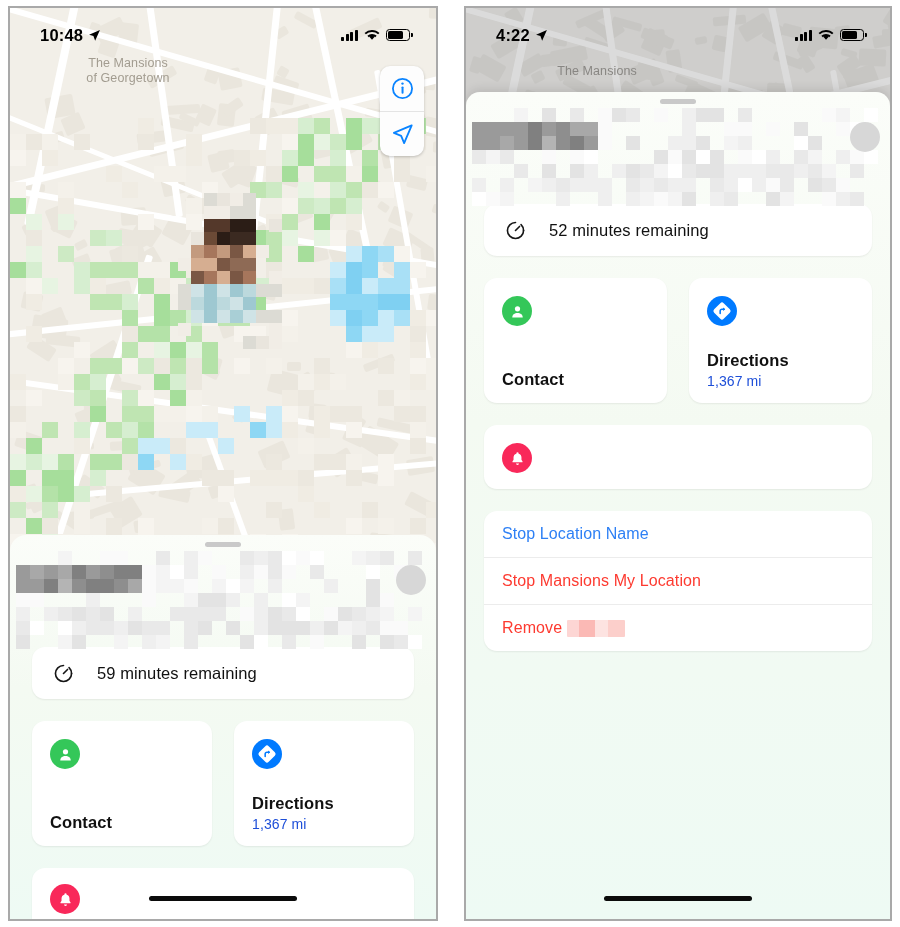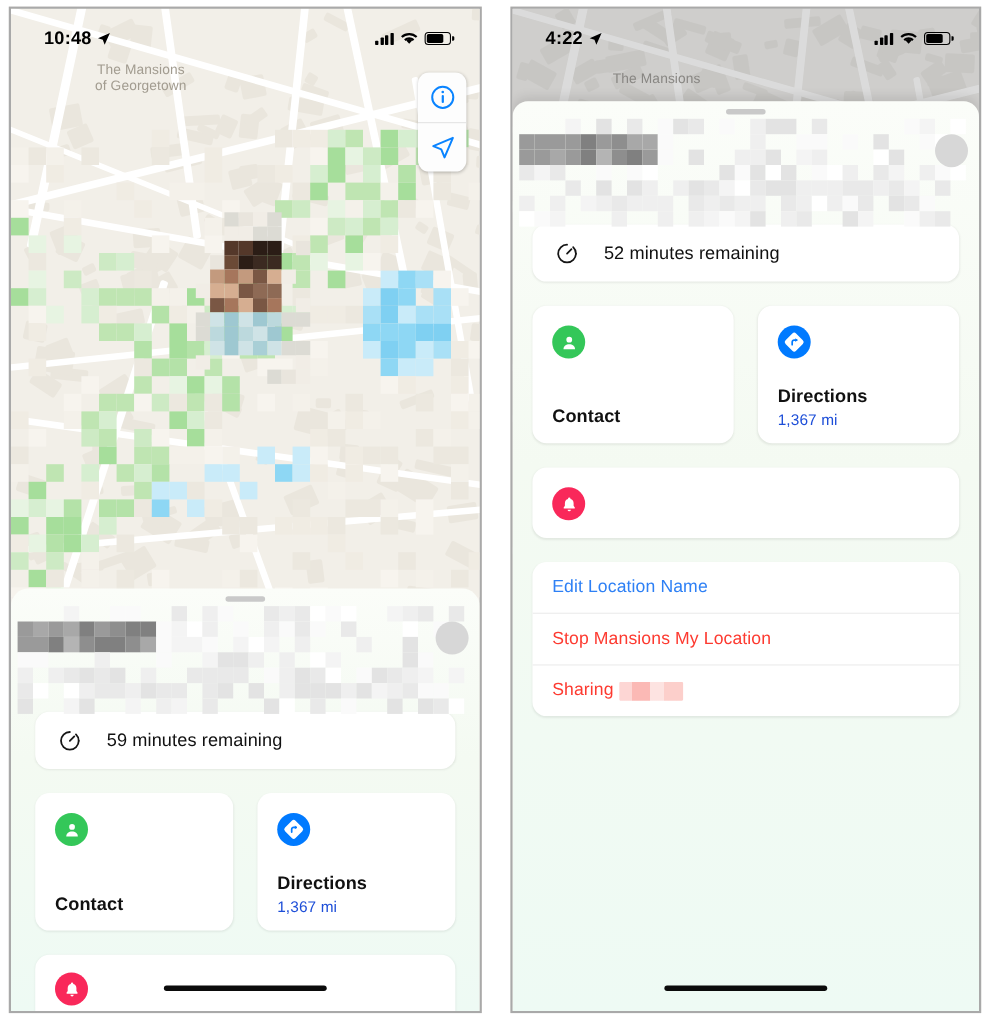--- a/index.html
+++ b/index.html
@@ -1406,27 +1406,27 @@
                 <svg width="17" height="17" viewBox="0 0 24 24">
                   <path d="M12 3.1a1.55 1.55 0 0 1 1.55 1.55v.5a5.6 5.6 0 0 1 4.05 5.37v3.4l1.5 2.2a.8.8 0 0 1-.66 1.25H5.56a.8.8 0 0 1-.66-1.25l1.5-2.2v-3.4A5.6 5.6 0 0 1 10.45 5.15v-.5A1.55 1.55 0 0 1 12 3.1Z" fill="#fff"></path>
                   <path d="M9.9 18.9h4.2a2.1 2.1 0 0 1-4.2 0Z" fill="#fff"></path>
                 </svg>
               </div>
             </div>
           </div>
 
           <div class="card list-card" id="rightList">
               <div class="list-row blue">
-                <span>Edit Location Name</span>
+                <span>Stop Location Name</span>
               </div>
               <div class="list-row red">
                 <span>Stop Mansions My Location</span>
               </div>
               <div class="list-row red">
-                <span>Sharing</span>
+                <span>Remove</span>
                 <span class="redact red-r" style="width:58px;"></span>
               </div>
             </div>
 
         </div>
       </div>
 
       <div class="home-ind"></div>
     </div>
   </div>

